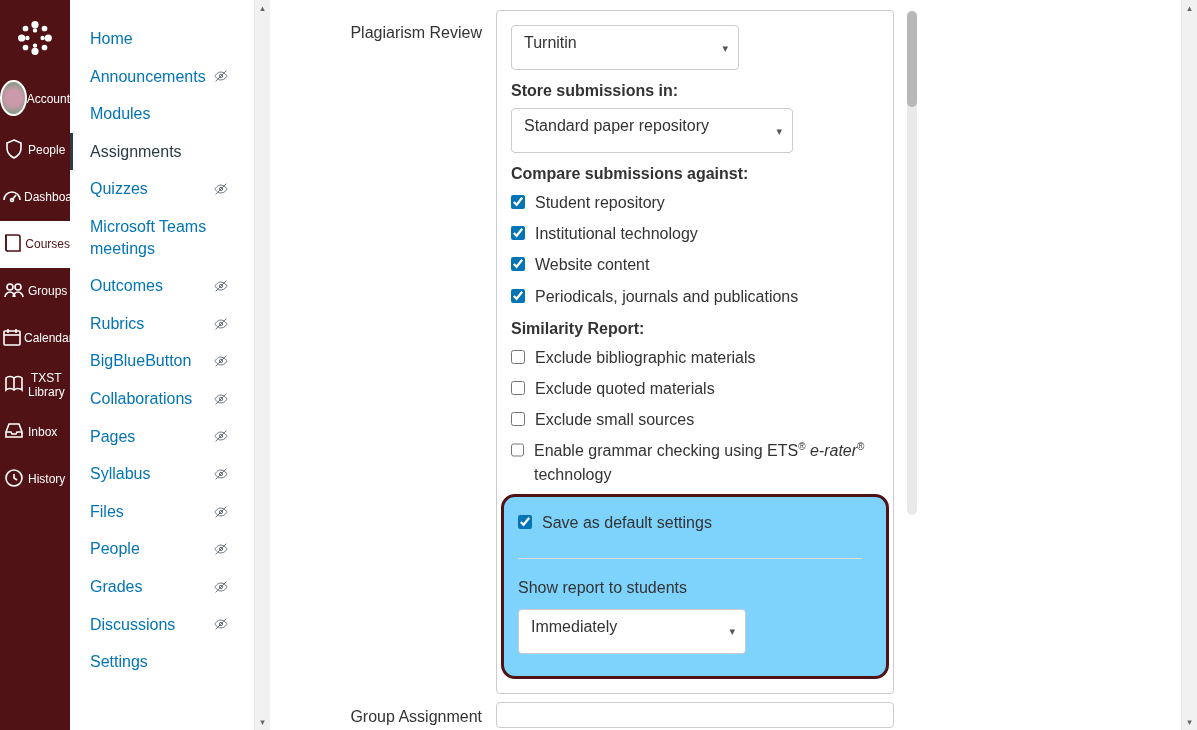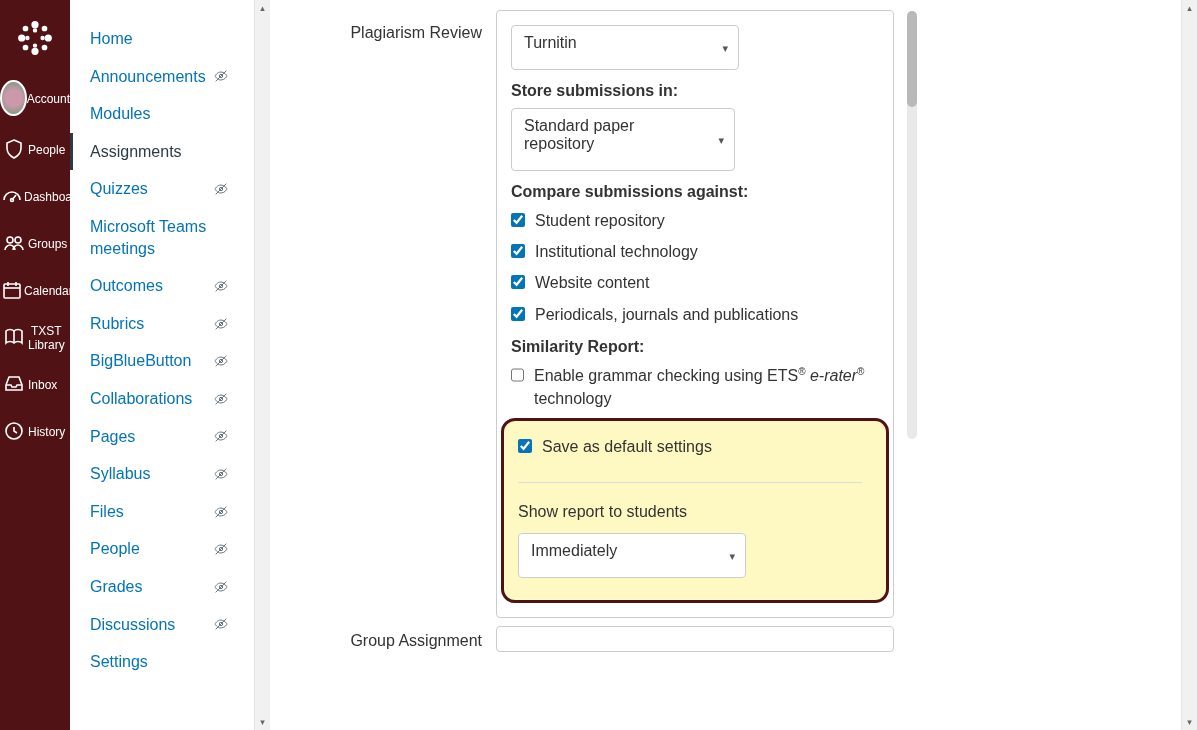--- a/index.html
+++ b/index.html
@@ -157,21 +157,21 @@
     border: 1px solid #ccc;
     border-radius: 4px;
     padding: 8px 30px 17px 12px;
     font-size: 16px;
     background: #fff;
     position: relative;
     display: inline-block;
     width: 228px;
     cursor: pointer;
   }
-  .selectlike.wide { width: 224px; }
+  .selectlike.wide { width: 282px; }
   .selectlike .caret {
     position: absolute;
     right: 10px;
     top: 50%;
     transform: translateY(-50%);
     font-size: 11px;
     color: #555;
     pointer-events: none;
   }
 
@@ -217,21 +217,21 @@
   }
 
   .highlight-box {
     border: 3px solid #501214;
     border-radius: 14px;
     padding: 6px 24px 22px 14px;
     margin-top: 6px;
     margin-left: -10px;
     margin-right: -10px;
     position: relative;
-    background: #fef9c3;
+    background: #7dd3fc;
   }
   .hr-sep {
     border: none;
     border-top: 1px solid #ddd;
     margin: 24px 0 20px 0;
   }
   .show-report-label {
     font-size: 16px;
     margin-bottom: 12px;
   }
@@ -294,20 +294,29 @@
     <div class="icon-wrap">
       <svg viewBox="0 0 24 24" width="24" height="24">
           <path d="M4 16a8 8 0 0 1 16 0"></path>
           <circle cx="12" cy="16" r="1.5"></circle>
           <path d="M12 16l4-5"></path>
         </svg>
     </div>
     <div class="label">Dashboard</div>
   </div>
 
+  <div class="nav-item active">
+    <div class="icon-wrap">
+      <svg viewBox="0 0 24 24" width="24" height="24">
+          <path d="M5 4h12a2 2 0 0 1 2 2v14H7a2 2 0 0 1-2-2V4z"></path>
+          <path d="M5 4v14a2 2 0 0 0 2 2"></path>
+        </svg>
+    </div>
+    <div class="label">Courses</div>
+  </div>
 
   <div class="nav-item">
     <div class="icon-wrap">
       <svg viewBox="0 0 24 24" width="24" height="24">
           <circle cx="8" cy="9" r="3"></circle>
           <circle cx="16" cy="9" r="3"></circle>
           <path d="M3 19c0-3 3-5 5-5s5 2 5 5"></path>
           <path d="M11 19c0-3 3-5 5-5s5 2 5 5"></path>
         </svg>
     </div>
@@ -532,20 +541,34 @@
               <input type="checkbox" checked="" style="">
               <span>Website content</span>
             </label>
             <label class="check-row">
               <input type="checkbox" checked="" style="">
               <span>Periodicals, journals and publications</span>
             </label>
           </div>
 
         <div class="field-heading">Similarity Report:</div>
+        <div id="similarity-opts">
+            <label class="check-row">
+              <input type="checkbox" style="">
+              <span>Exclude bibliographic materials</span>
+            </label>
+            <label class="check-row">
+              <input type="checkbox" style="">
+              <span>Exclude quoted materials</span>
+            </label>
+            <label class="check-row">
+              <input type="checkbox" style="">
+              <span>Exclude small sources</span>
+            </label>
+          </div>
 
         <label class="check-row">
           <input type="checkbox" id="grammar-chk" style="">
           <span>
             <span>Enable grammar checking using ETS</span><span class="sup">®</span>
             <i><span>e-rater</span></i><span class="sup">®</span>
             <span>technology</span>
           </span>
         </label>
 

